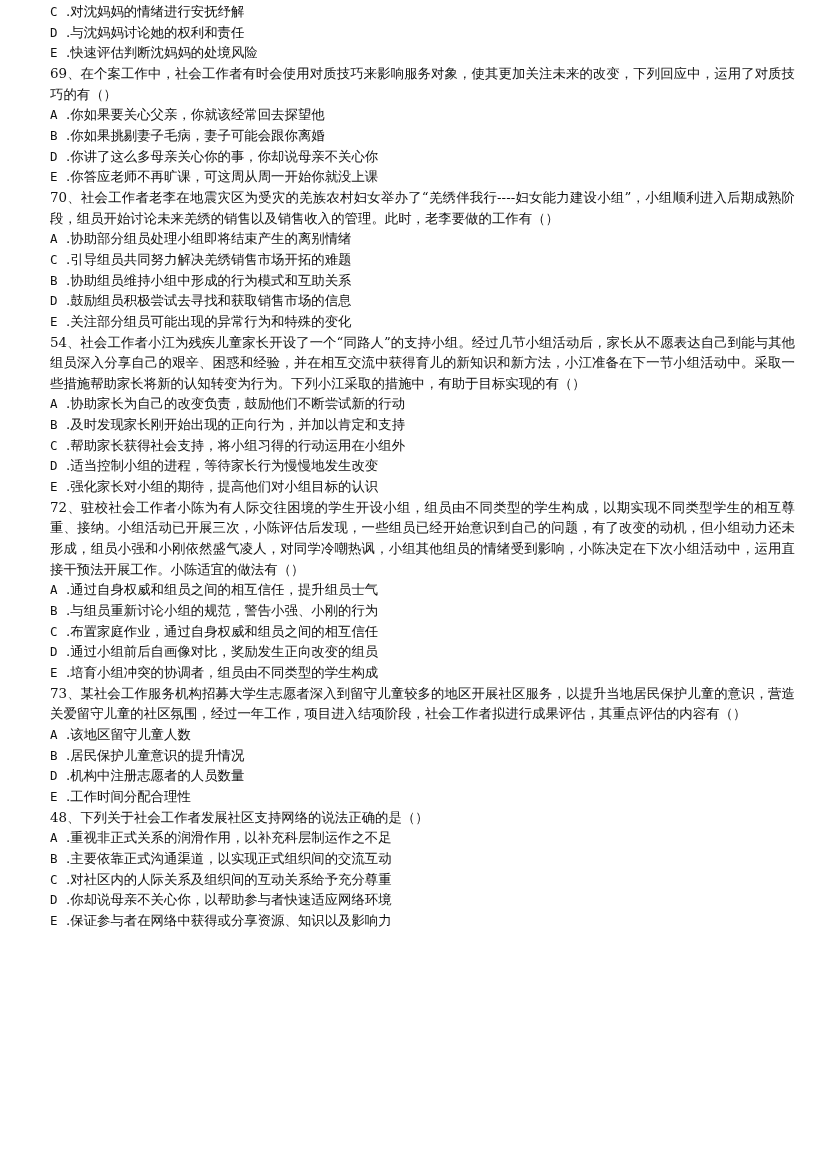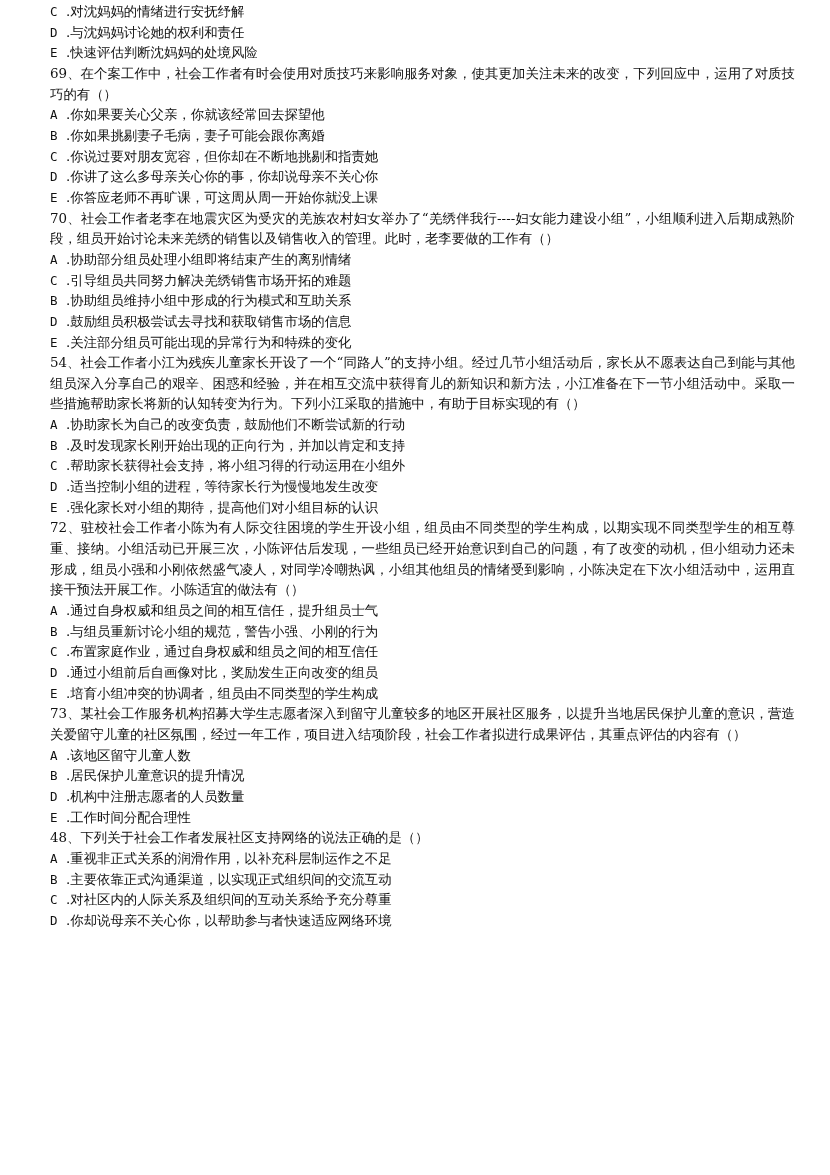--- a/index.html
+++ b/index.html
@@ -47,21 +47,20 @@
   <div>
     <div class="line"><span class="opt-letter">C</span><span>.对沈妈妈的情绪进行安抚纾解</span></div>
     <div class="line"><span class="opt-letter">D</span><span>.与沈妈妈讨论她的权利和责任</span></div>
     <div class="line"><span class="opt-letter">E</span><span>.快速评估判断沈妈妈的处境风险</span></div>
   </div>
 
   <div>
     <div class="line">69、在个案工作中，社会工作者有时会使用对质技巧来影响服务对象，使其更加关注未来的改变，下列回应中，运用了对质技巧的有（）</div>
     <div class="line"><span class="opt-letter">A</span><span>.你如果要关心父亲，你就该经常回去探望他</span></div>
     <div class="line"><span class="opt-letter">B</span><span>.你如果挑剔妻子毛病，妻子可能会跟你离婚</span></div>
-    <div class="line"><span class="opt-letter">C</span><span>.你说过要对朋友宽容，但你却在不断地挑剔和指责她</span></div>
     <div class="line"><span class="opt-letter">D</span><span>.你讲了这么多母亲关心你的事，你却说母亲不关心你</span></div>
     <div class="line"><span class="opt-letter">E</span><span>.你答应老师不再旷课，可这周从周一开始你就没上课</span></div>
   </div>
 
   <div>
     <div class="line">70、社会工作者老李在地震灾区为受灾的羌族农村妇女举办了“羌绣伴我行----妇女能力建设小组”，小组顺利进入后期成熟阶段，组员开始讨论未来羌绣的销售以及销售收入的管理。此时，老李要做的工作有（）</div>
     <div class="line"><span class="opt-letter">A</span><span>.协助部分组员处理小组即将结束产生的离别情绪</span></div>
     <div class="line"><span class="opt-letter">C</span><span>.引导组员共同努力解决羌绣销售市场开拓的难题</span></div>
     <div class="line"><span class="opt-letter">B</span><span>.协助组员维持小组中形成的行为模式和互助关系</span></div>
     <div class="line"><span class="opt-letter">D</span><span>.鼓励组员积极尝试去寻找和获取销售市场的信息</span></div>
@@ -93,15 +92,16 @@
     <div class="line"><span class="opt-letter">D</span><span>.机构中注册志愿者的人员数量</span></div>
     <div class="line"><span class="opt-letter">E</span><span>.工作时间分配合理性</span></div>
   </div>
 
   <div>
     <div class="line">48、下列关于社会工作者发展社区支持网络的说法正确的是（）</div>
     <div class="line"><span class="opt-letter">A</span><span>.重视非正式关系的润滑作用，以补充科层制运作之不足</span></div>
     <div class="line"><span class="opt-letter">B</span><span>.主要依靠正式沟通渠道，以实现正式组织间的交流互动</span></div>
     <div class="line"><span class="opt-letter">C</span><span>.对社区内的人际关系及组织间的互动关系给予充分尊重</span></div>
     <div class="line"><span class="opt-letter">D</span><span>.你却说母亲不关心你，以帮助参与者快速适应网络环境</span></div>
+    <div class="line"><span class="opt-letter">E</span><span>.保证参与者在网络中获得或分享资源、知识以及影响力</span></div>
   </div>
 
 </div>
 
 </body></html>

